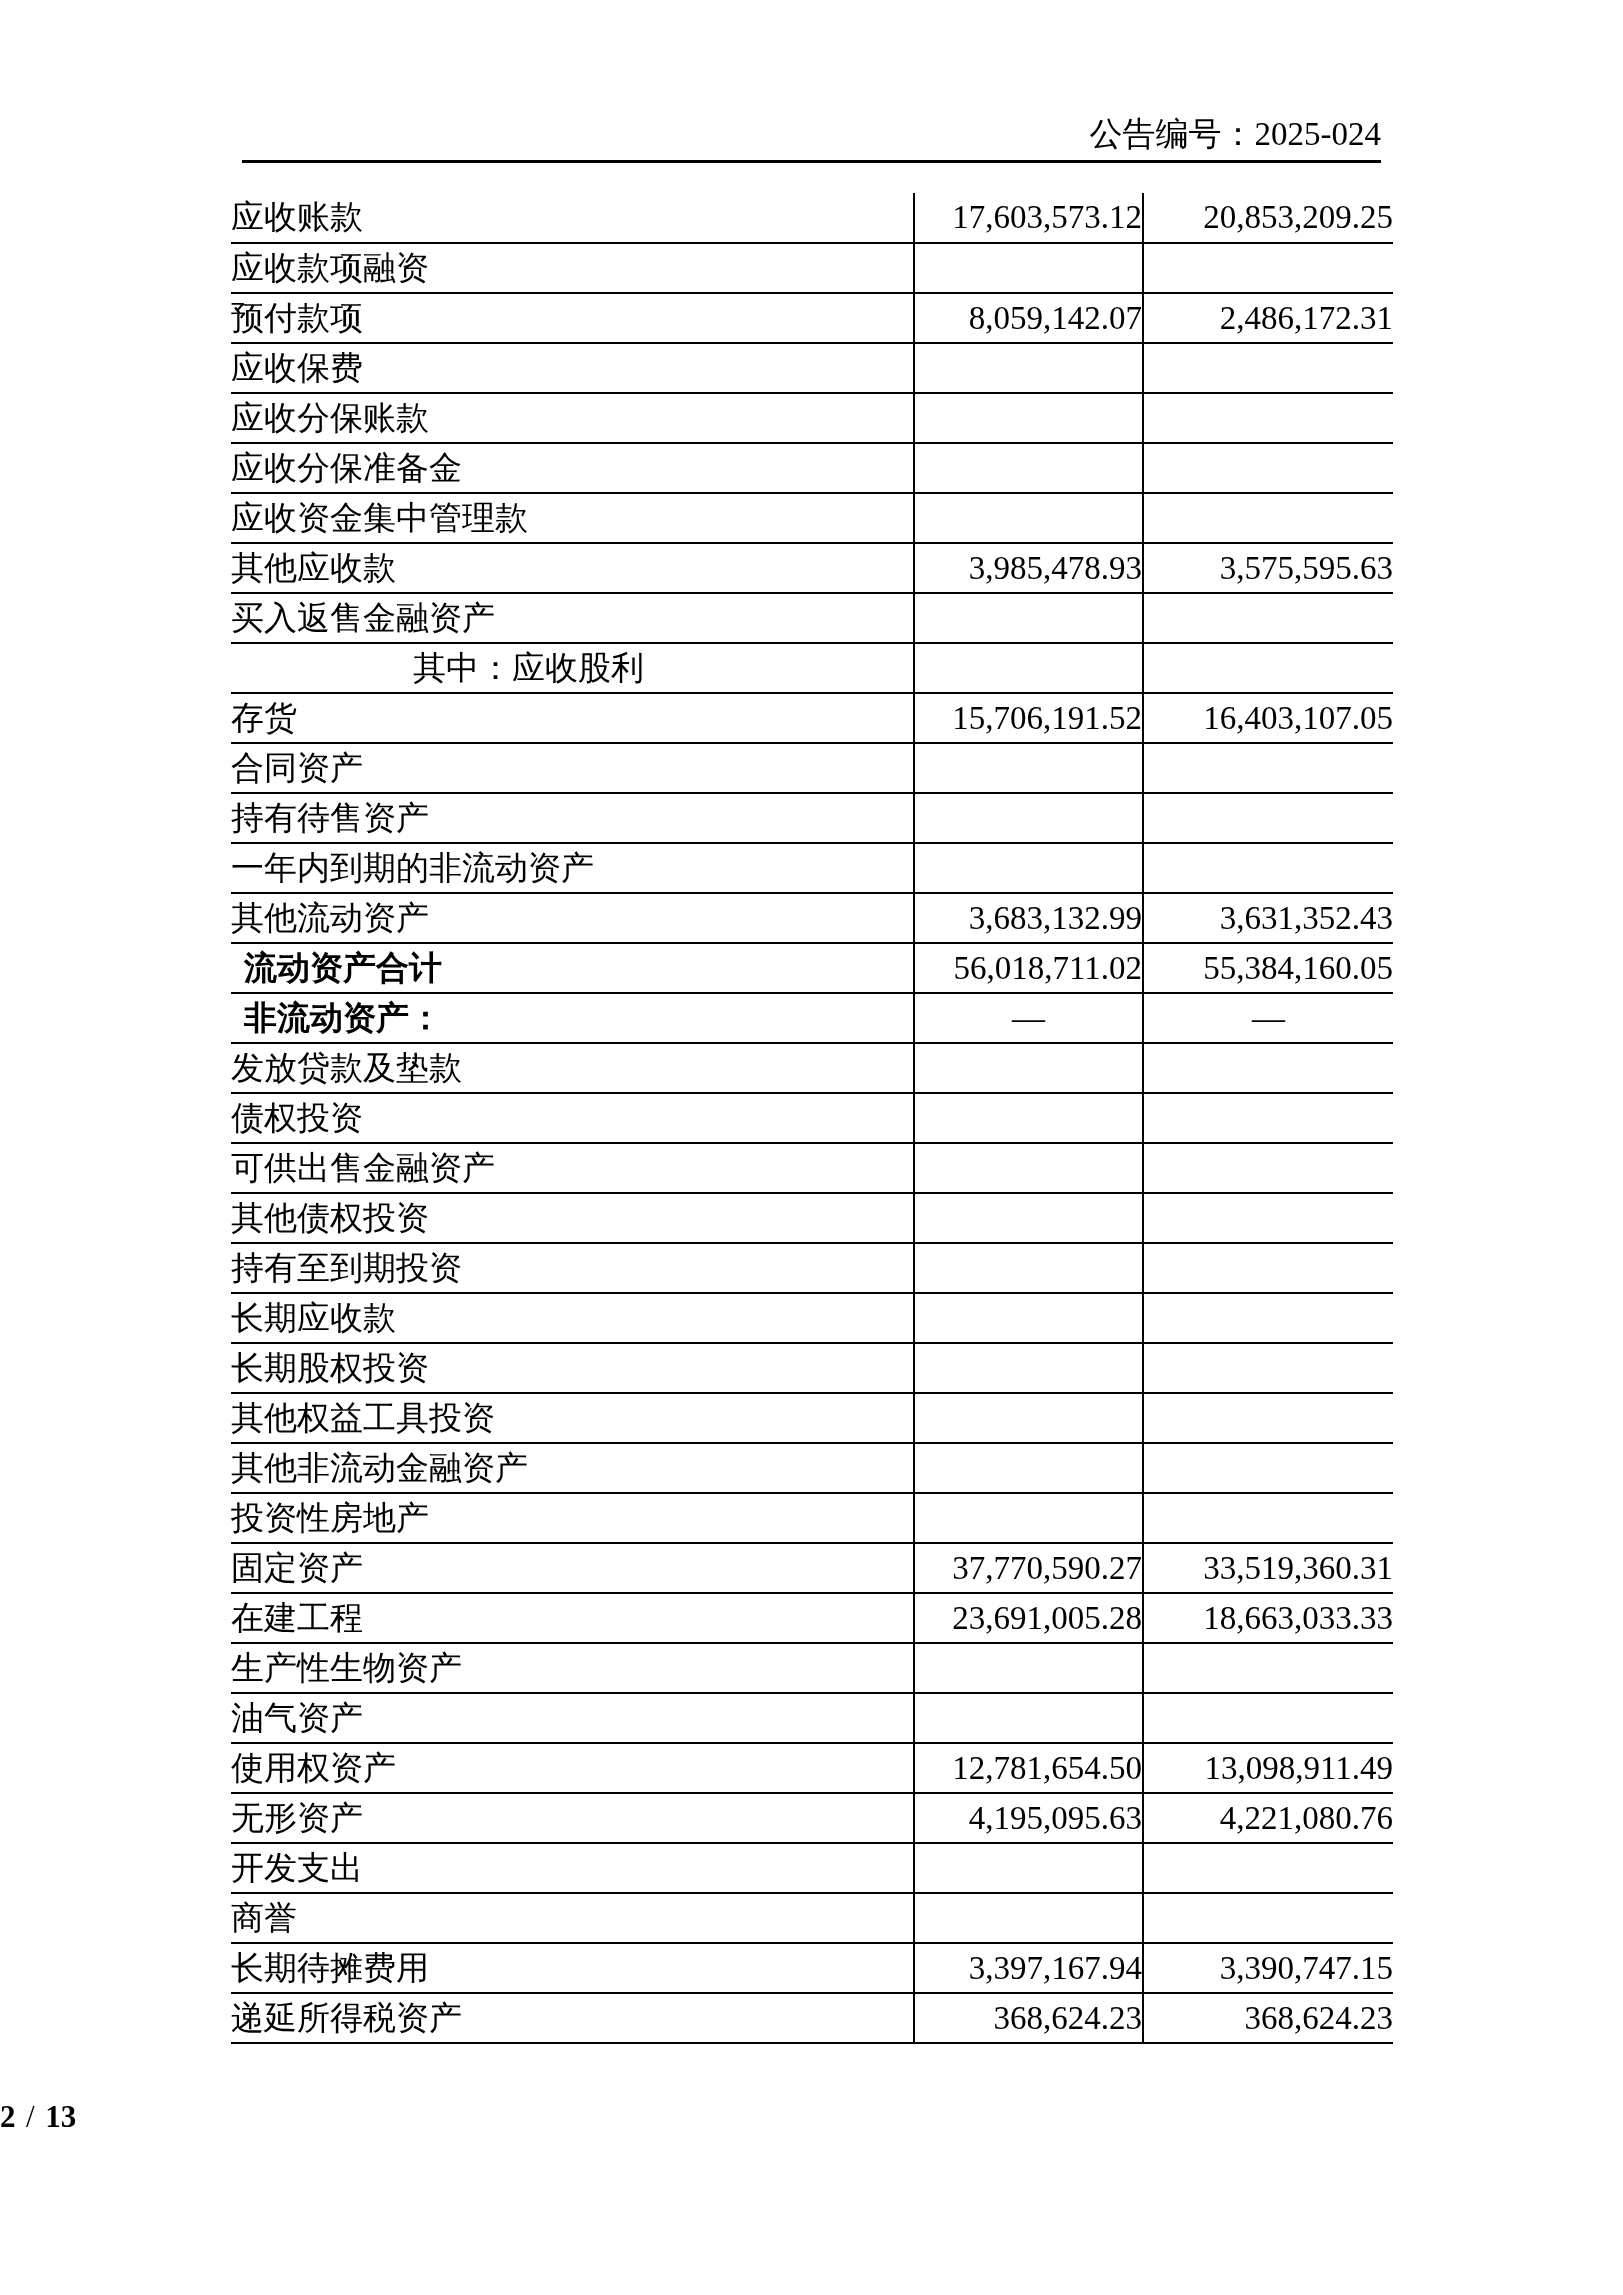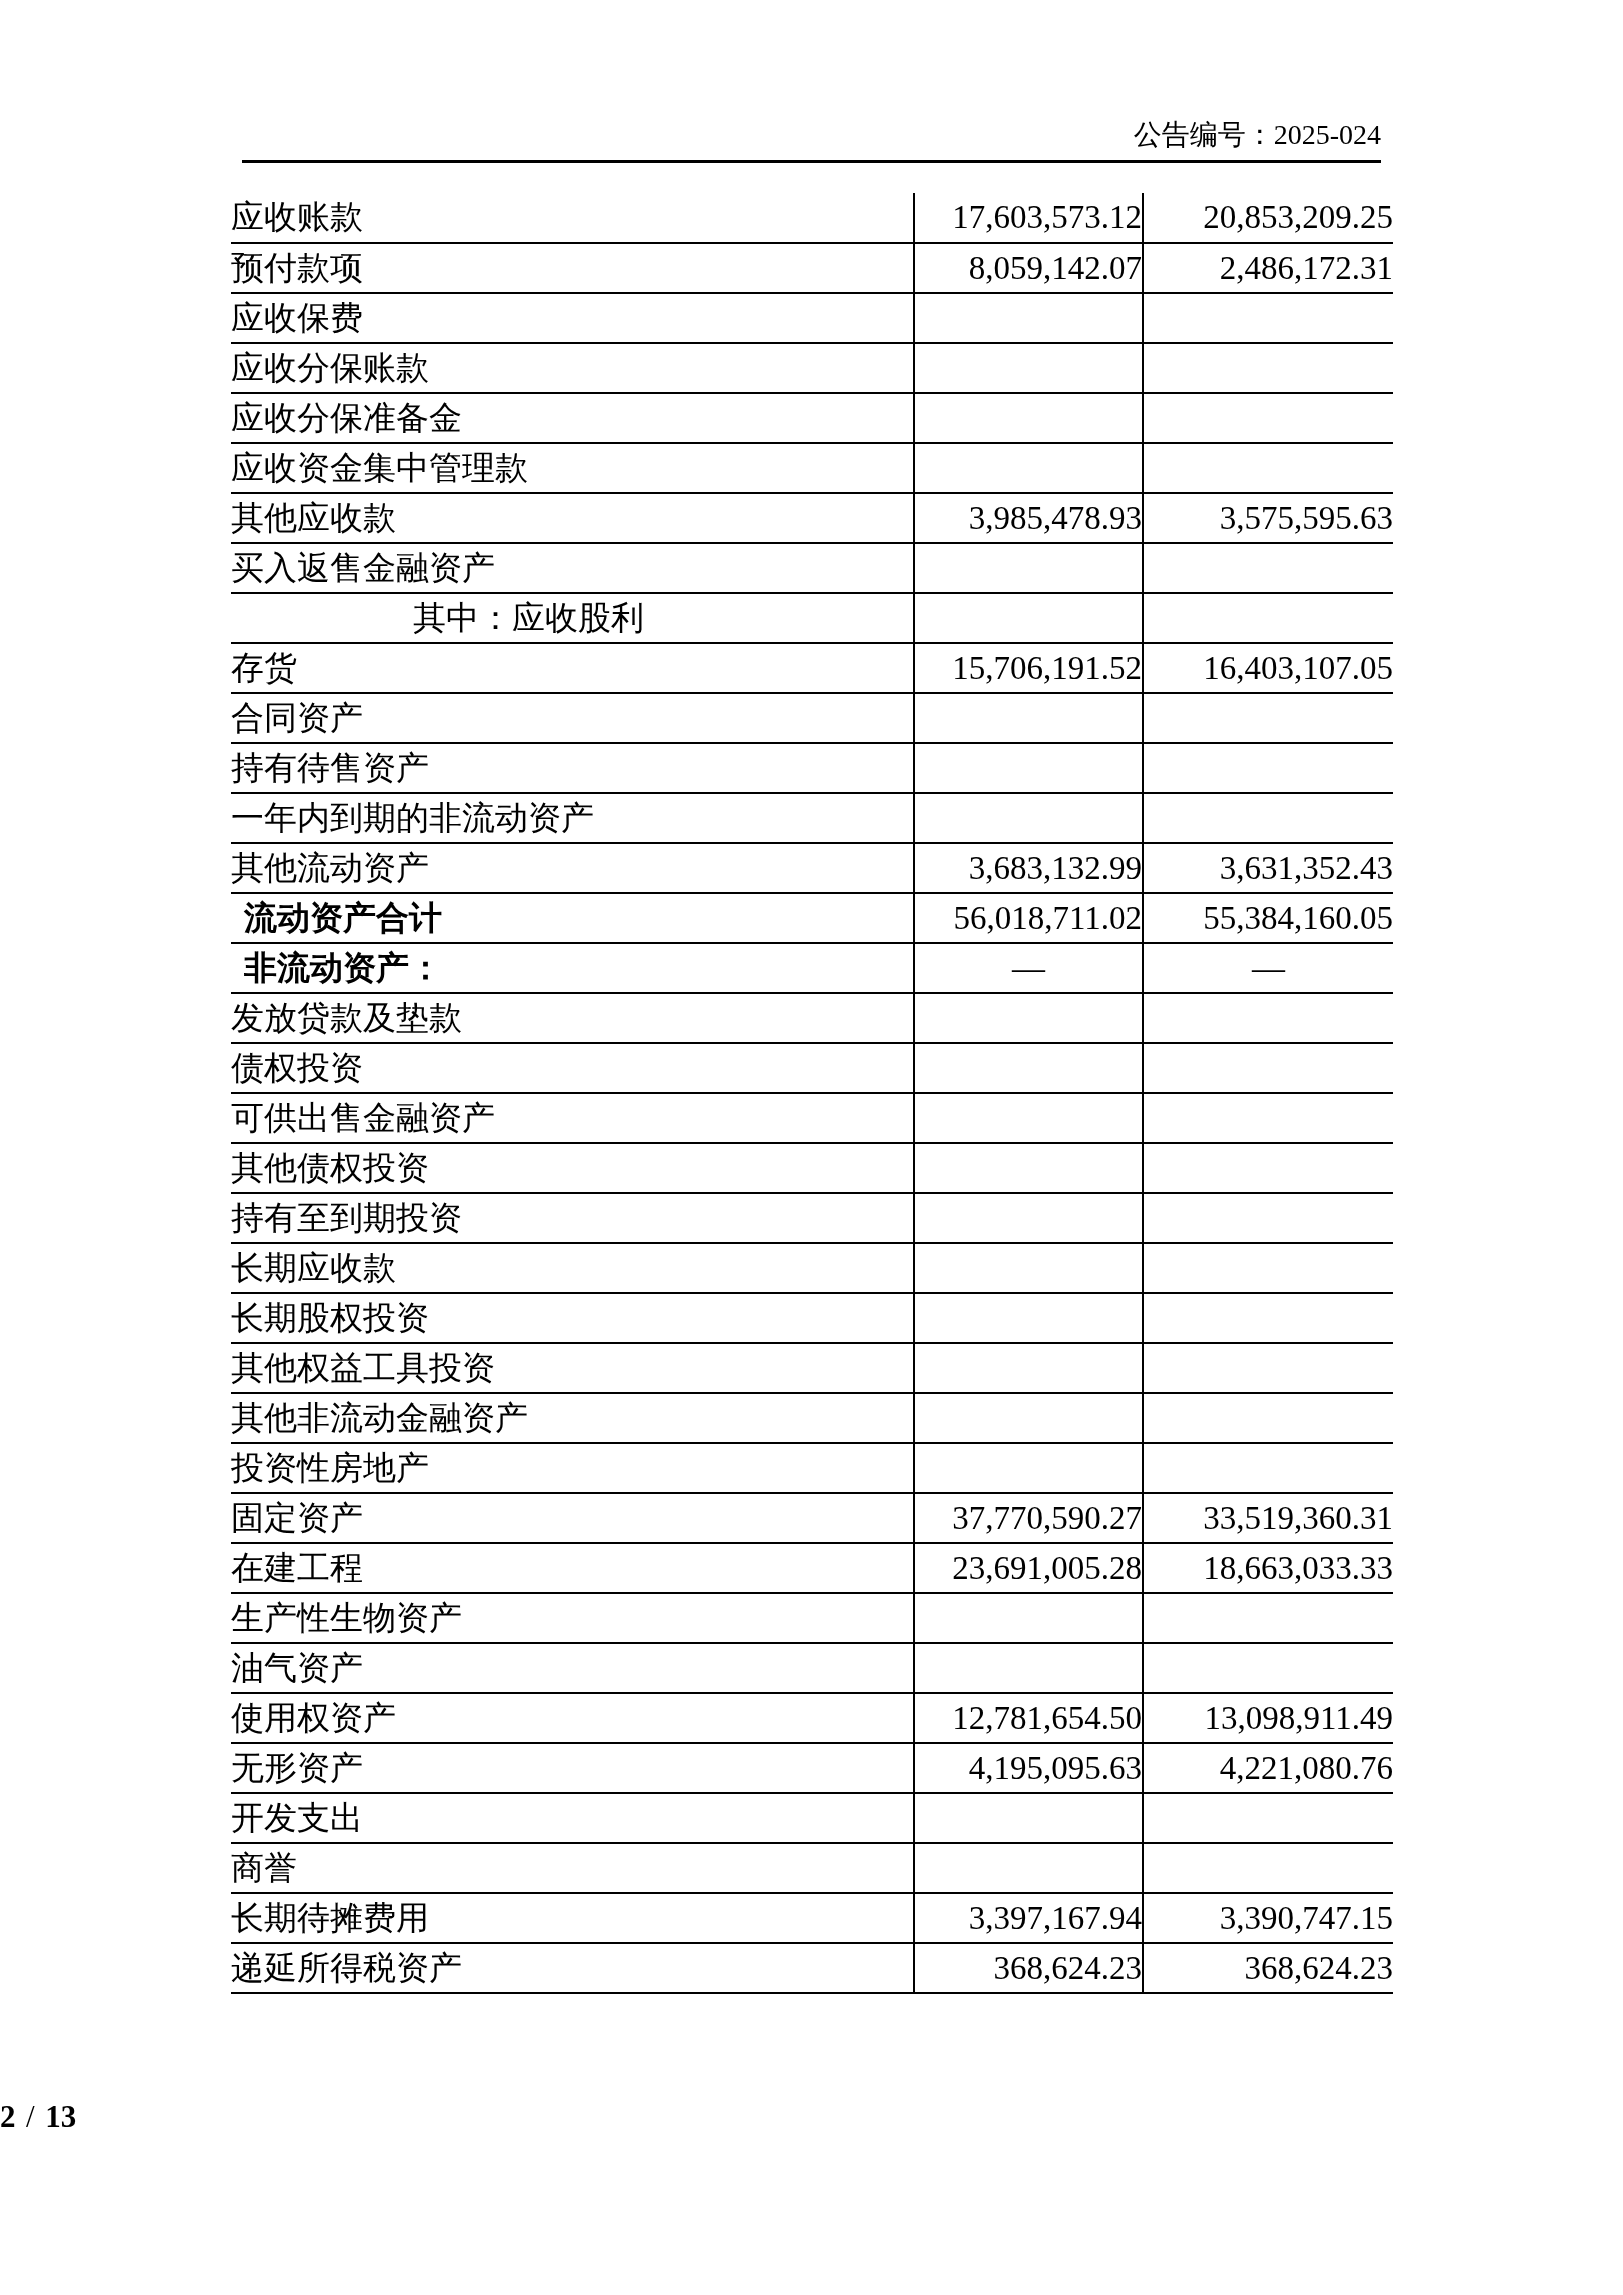--- a/index.html
+++ b/index.html
@@ -9,21 +9,21 @@
     color: #000000;
     font-family: "Liberation Serif", "DejaVu Serif", serif;
     position: relative;
     overflow: hidden;
   }
   .header-text {
     position: absolute;
     left: 242px; top: 114px;
     width: 1139px;
     text-align: right;
-    font-size: 28px;
+    font-size: 33px;
     line-height: 41px;
     white-space: nowrap;
   }
   .header-rule {
     position: absolute;
     left: 242px; top: 160px;
     width: 1139px; height: 2.6px;
     background: #000000;
   }
   table.bs {
@@ -75,20 +75,25 @@
     <col style="width:229px">
     <col style="width:250px">
   </colgroup>
   <tbody>
       <tr>
         <td class="c-label ind-item">应收账款</td>
         <td class="c-num">17,603,573.12</td>
         <td class="c-num">20,853,209.25</td>
       </tr>
       <tr>
+        <td class="c-label ind-item">应收款项融资</td>
+        <td class="c-num"></td>
+        <td class="c-num"></td>
+      </tr>
+      <tr>
         <td class="c-label ind-item">预付款项</td>
         <td class="c-num">8,059,142.07</td>
         <td class="c-num">2,486,172.31</td>
       </tr>
       <tr>
         <td class="c-label ind-item">应收保费</td>
         <td class="c-num"></td>
         <td class="c-num"></td>
       </tr>
       <tr>

